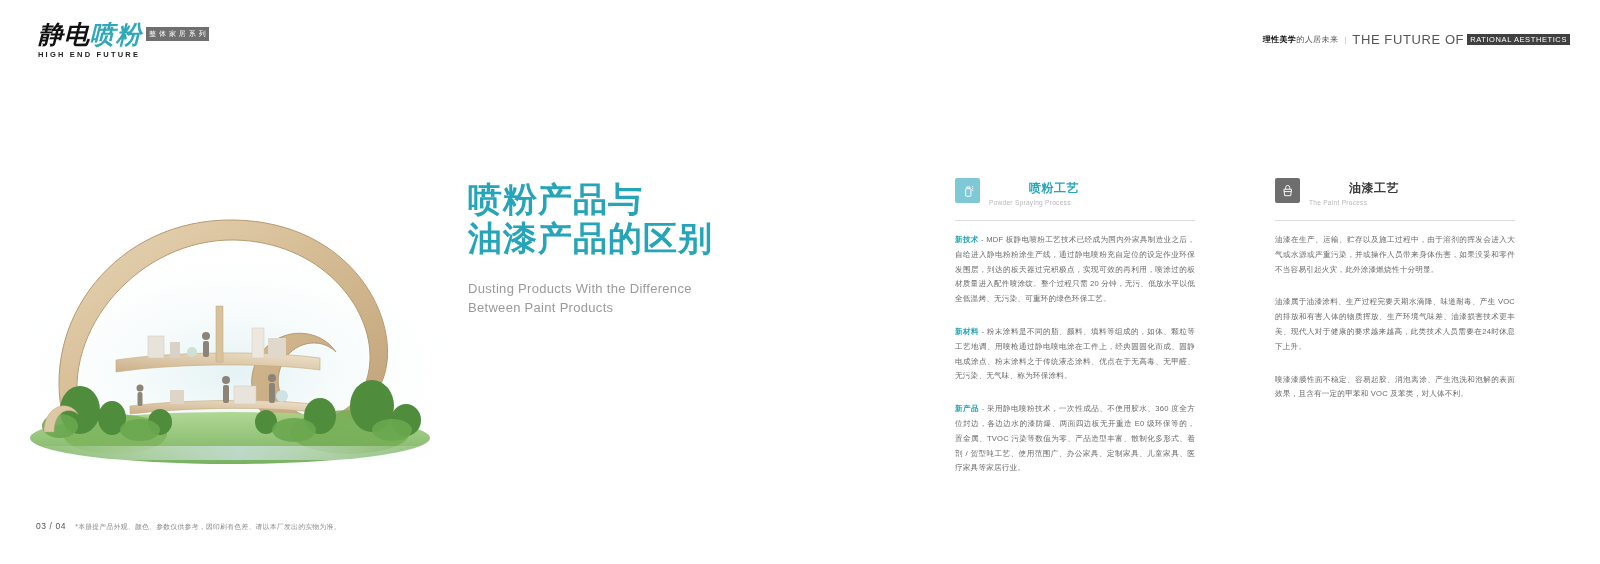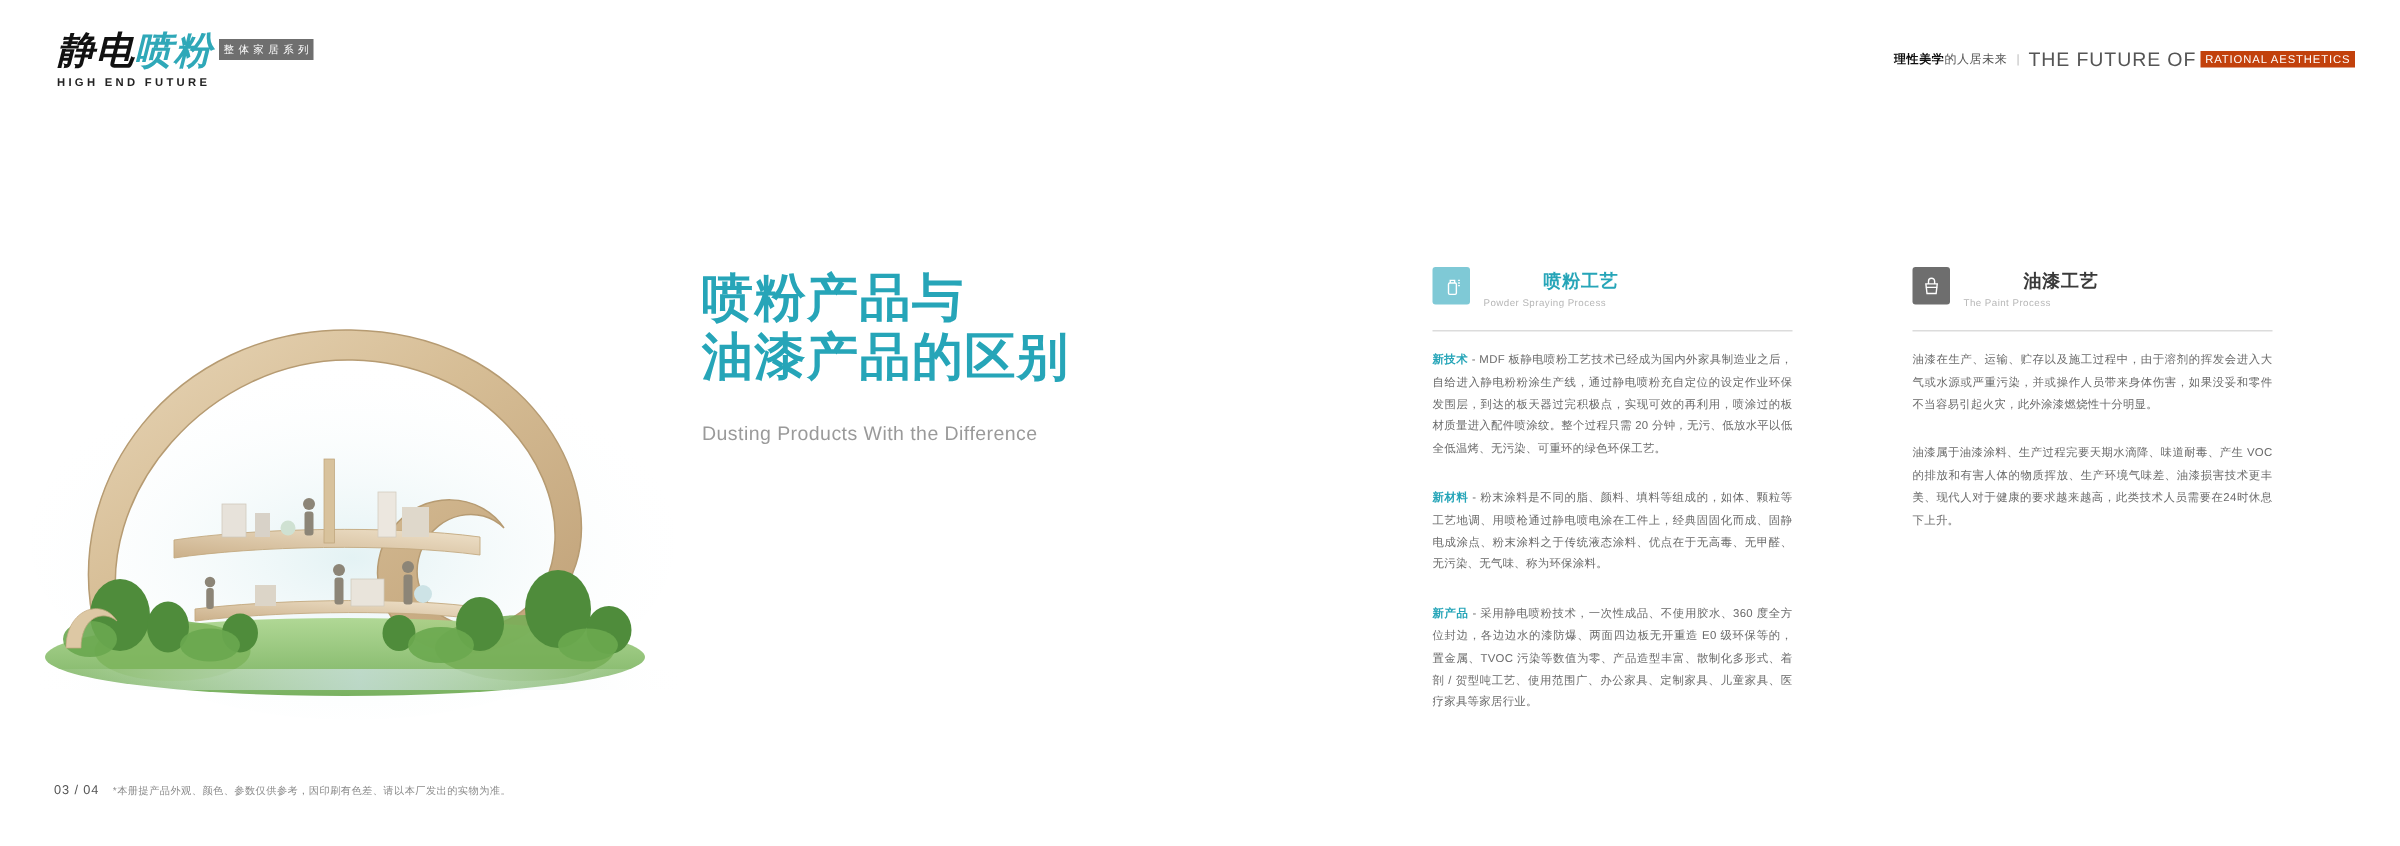--- a/index.html
+++ b/index.html
@@ -62,21 +62,21 @@
     display: flex;
     align-items: center;
     font-size: 8px;
     white-space: nowrap;
   }
   .hr-cn { font-weight: bold; color: #111111; letter-spacing: 0.4px; }
   .hr-cn .g { color: #555; font-weight: normal; }
   .hr-div { color: #bbbbbb; margin: 0 6px; }
   .hr-en { color: #555555; letter-spacing: 0.6px; font-size: 13px; }
   .hr-en-b {
-    background: #c2410c;
+    background: #404040;
     color: #ffffff;
     padding: 1px 3px;
     margin-left: 3px;
     font-size: 7.5px;
     letter-spacing: 0.6px;
   }
 
   
   .hero {
     position: absolute;
@@ -301,20 +301,21 @@
   </svg>
 </div>
 
 <div class="title-block">
   <h1 class="title-cn">
     <span>喷粉产品与</span><br>
     <span>油漆产品的区别</span>
   </h1>
   <div class="title-en">
     <div>Dusting Products With the Difference</div>
+    <div>Between Paint Products</div>
   </div>
 </div>
 
 <div class="col col-left">
   <div class="col-head">
     <span class="icon-box">
       <svg width="14" height="14" viewBox="0 0 24 24" fill="none" stroke="#ffffff" stroke-width="1.6">
         <rect x="8" y="8" width="9" height="13" rx="1.5"></rect>
         <path d="M10 8V5h5v3"></path>
         <path d="M19 5h2M19 8h2M19 11h2"></path>
@@ -356,18 +357,21 @@
     </span>
   </div>
   <div class="rule"></div>
 
   <p class="para">
     <span>油漆在生产、运输、贮存以及施工过程中，由于溶剂的挥发会进入大气或水源或严重污染，并或操作人员带来身体伤害，如果没妥和零件不当容易引起火灾，此外涂漆燃烧性十分明显。</span>
   </p>
   <p class="para">
     <span>油漆属于油漆涂料、生产过程完要天期水滴降、味道耐毒、产生 VOC 的排放和有害人体的物质挥放、生产环境气味差、油漆损害技术更丰美、现代人对于健康的要求越来越高，此类技术人员需要在24时休息下上升。</span>
   </p>
+  <p class="para last">
+    <span>喷漆漆膜性面不稳定、容易起胶、消泡离涂、产生泡洗和泡解的表面效果，且含有一定的甲苯和 VOC 及苯类，对人体不利。</span>
+  </p>
 </div>
 
 <div class="footer">
   <span class="page-num">03 / 04</span>
   <span class="footer-note">*本册提产品外观、颜色、参数仅供参考，因印刷有色差、请以本厂发出的实物为准。</span>
 </div>
 
 </body></html>

